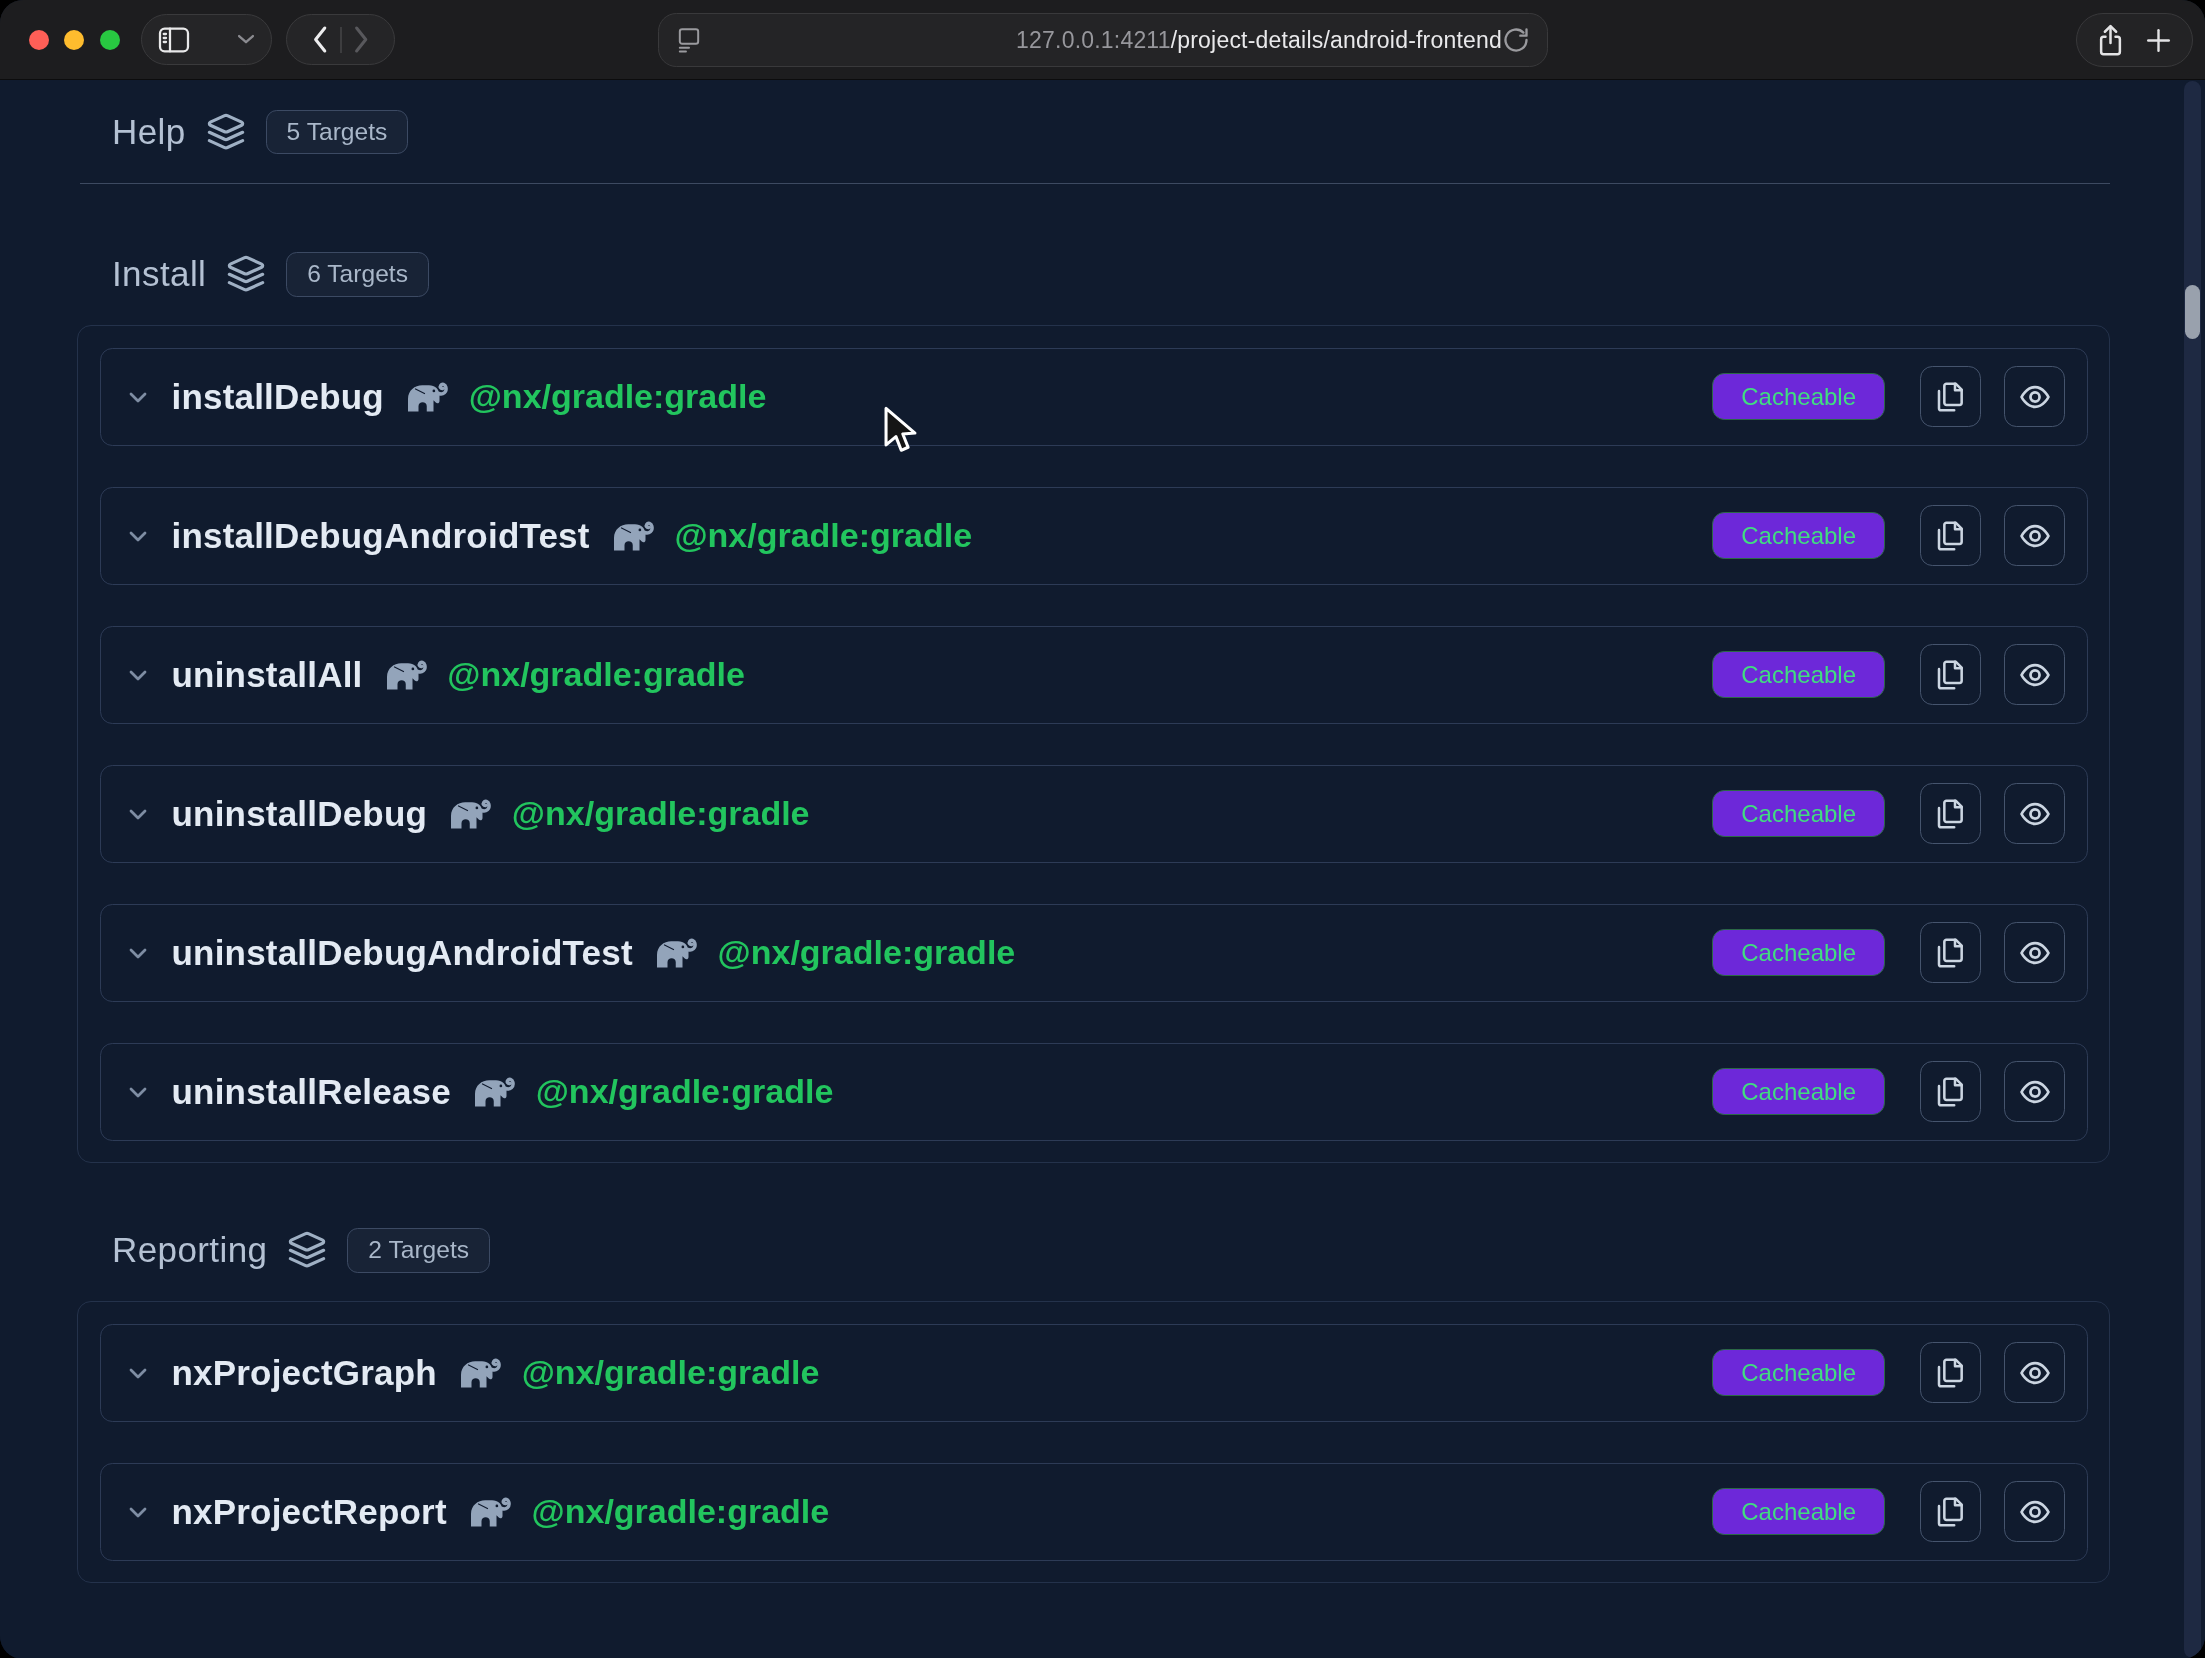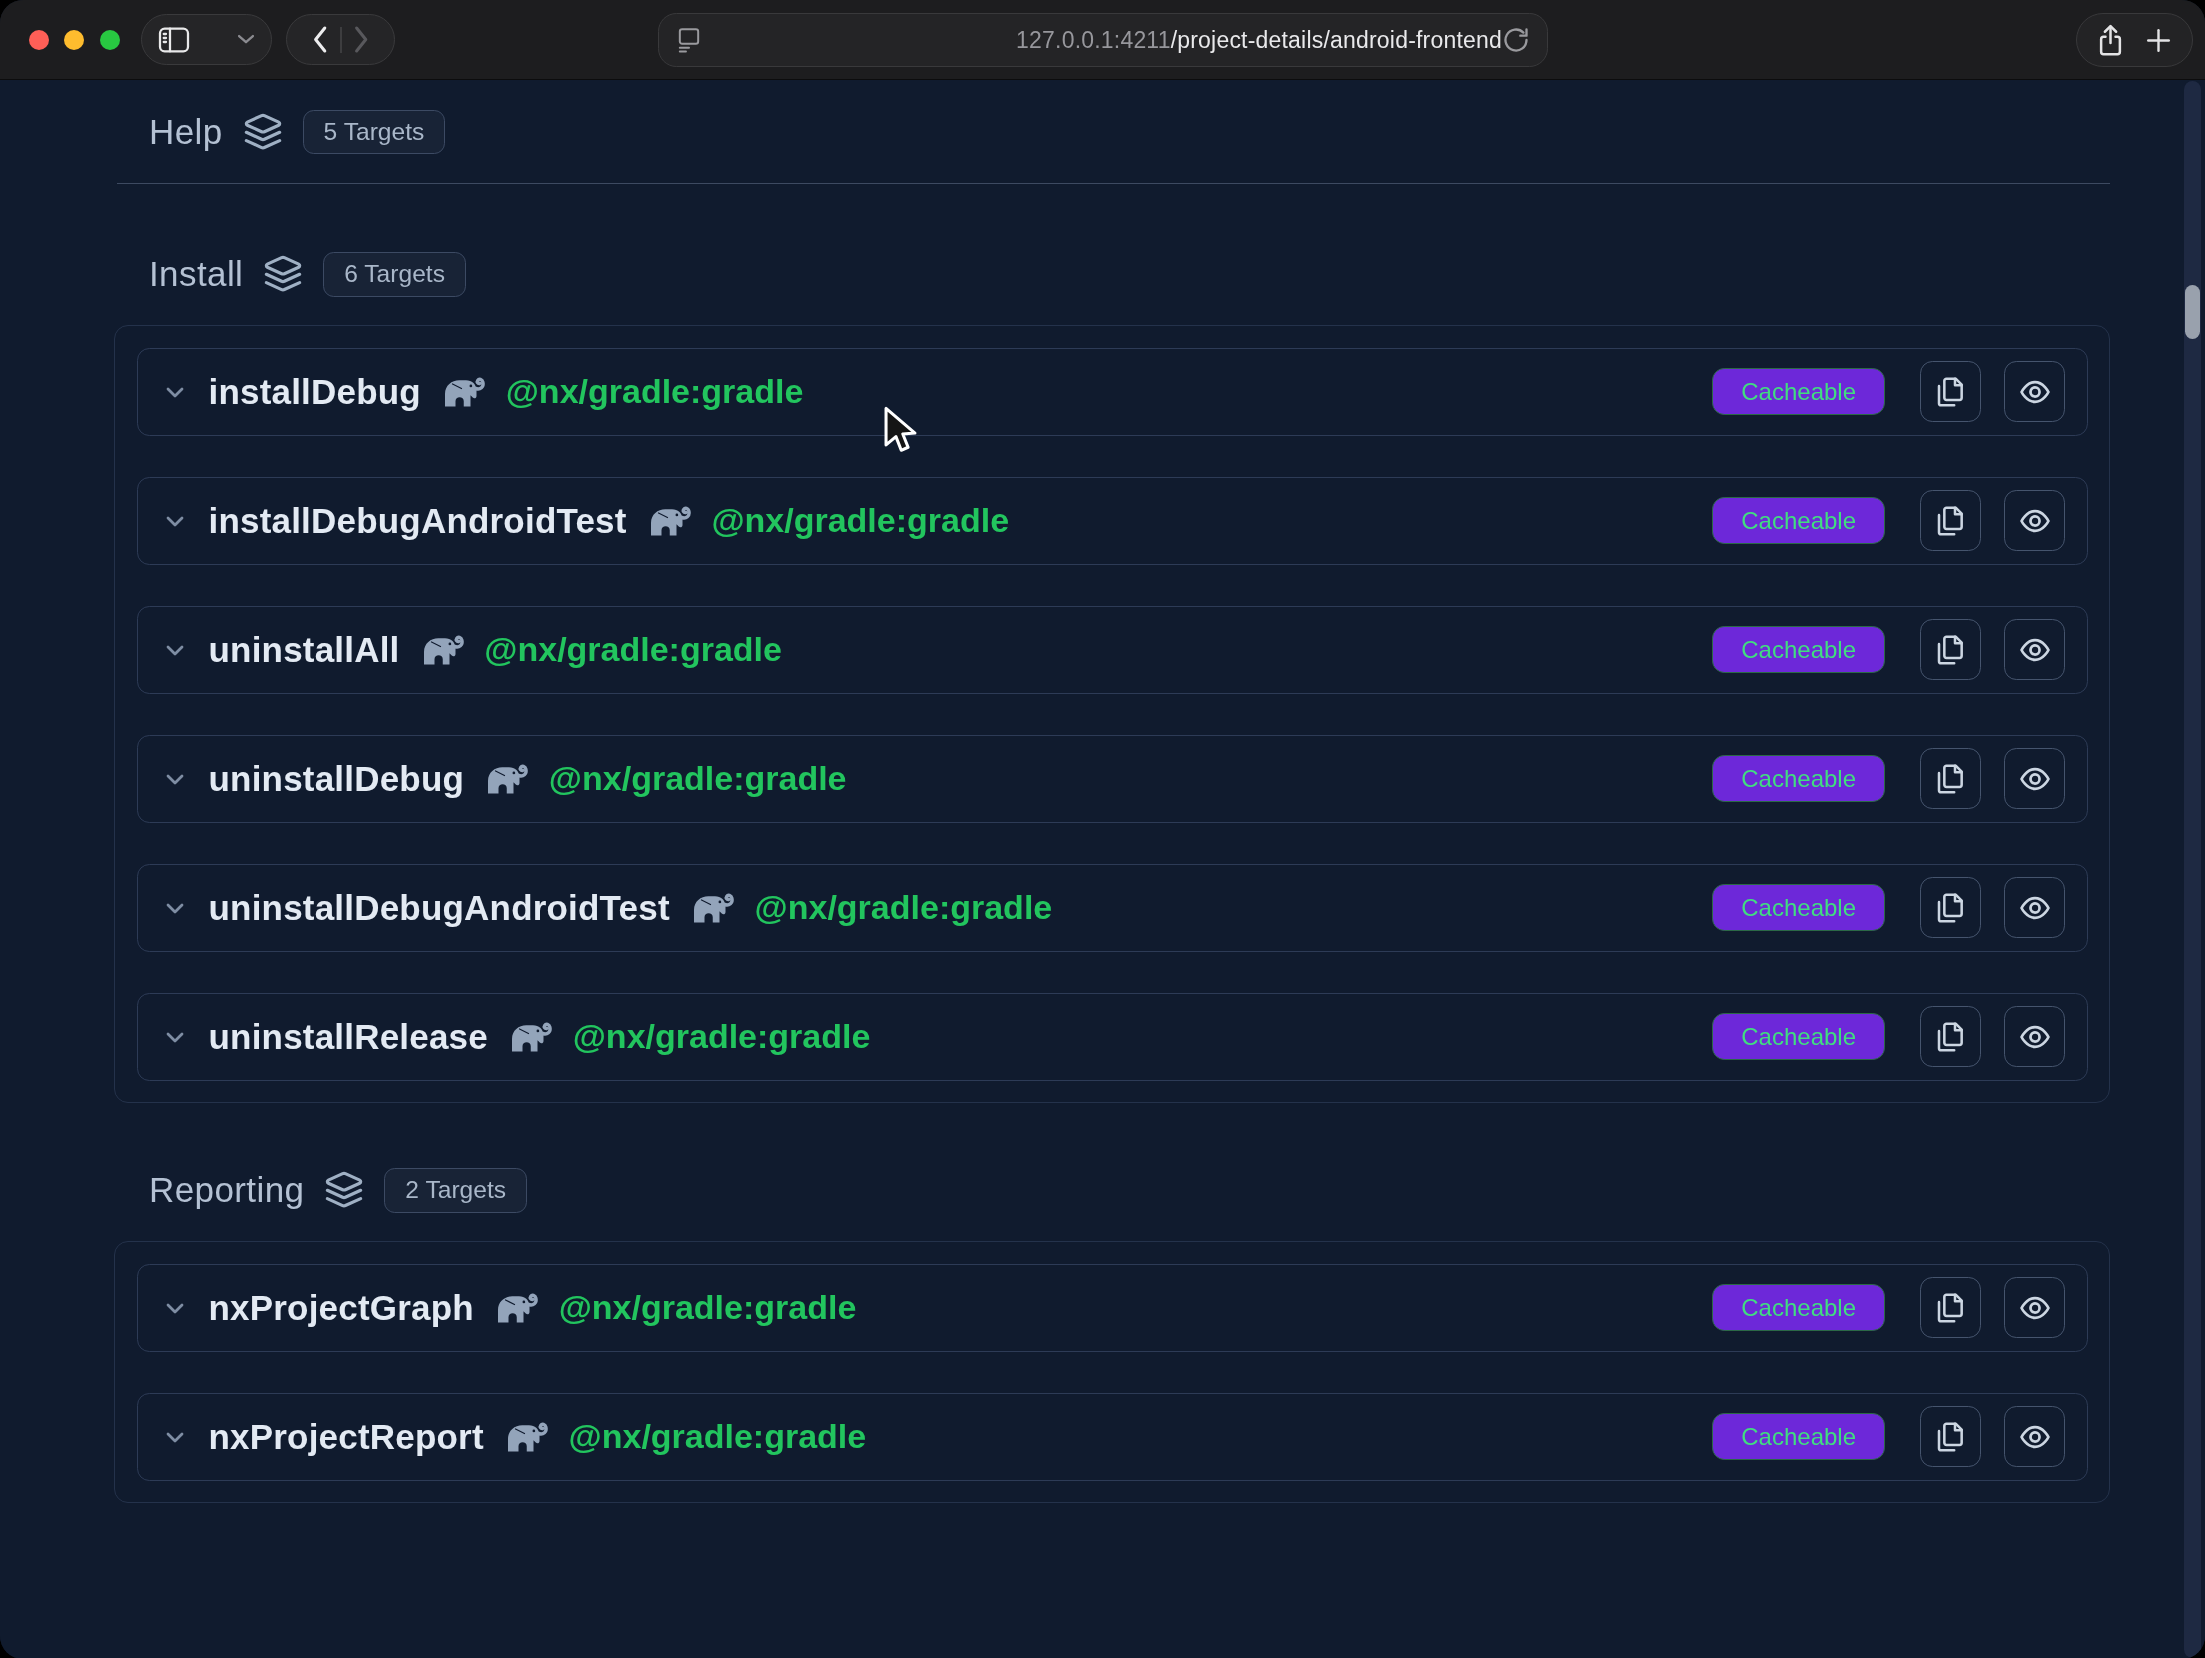--- a/index.html
+++ b/index.html
@@ -16,30 +16,30 @@
   .nav-btn { background:none; border:none; display:flex; align-items:center; justify-content:center; width:40px; height:48px; }
   .vdiv { width:1.5px; height:26px; background:#3d3d3f; }
   .addressbar { position:absolute; left:658px; top:13px; width:890px; height:54px; border-radius:18.4px; background:#242426; border:1.5px solid #39393b; display:flex; align-items:center; padding:0 17px; }
   .url { flex:1; text-align:right; font-size:23px; letter-spacing:0.2px; white-space:nowrap; }
   .url .host { color:#97979c; }
   .url .path { color:#e9e9eb; font-weight:500; }
   .right-pill { position:absolute; right:12.3px; top:13px; width:117px; height:54px; border-radius:27px; border:1.5px solid #39393b; background:#232325; display:flex; align-items:center; justify-content:space-evenly; }
   .chrome-icon-btn { background:none; border:none; display:flex; align-items:center; justify-content:center; }
 
   
-  .content { position:absolute; top:81px; left:0; right:0; bottom:0; background:#101b2e; overflow:hidden; padding:0 95px 0 114px; }
+  .content { position:absolute; top:81px; left:0; right:0; bottom:0; background:#101b2e; overflow:hidden; padding:0 95px 0 77px; }
   .sec-head { display:flex; align-items:center; gap:20px; margin-left:35px; height:52px; }
   .sec-title { font-size:35px; font-weight:400; color:#b4c1d3; letter-spacing:0.4px; }
   .count-badge { font-size:24.6px; color:#a9b7c9; border:1.5px solid #3c4a63; background:rgba(148,163,184,0.06); border-radius:10.7px; padding:9.2px 20px; line-height:1; }
   .divider { height:1.5px; background:#3d4a61; margin-top:24.6px; margin-left:3.1px; }
   .head-help { margin-top:25px; }
   .head-install { margin-top:64px; }
   .head-reporting { margin-top:61px; }
   .targets-box { margin-top:25px; border:1.5px solid #24324b; border-radius:14px; padding:21.5px; display:flex; flex-direction:column; gap:41px; }
-  .target-row { height:88px; border:1.5px solid #2d3b56; border-radius:12.3px; display:flex; align-items:center; padding:0 21.5px 0 23px; background:#101b2e; cursor:default; }
+  .target-row { height:98px; border:1.5px solid #2d3b56; border-radius:12.3px; display:flex; align-items:center; padding:0 21.5px 0 23px; background:#101b2e; cursor:default; }
   .chev { flex:0 0 auto; margin-right:20px; }
   .t-name { font-size:35px; font-weight:600; color:#e3eaf3; letter-spacing:0.2px; }
   .elephant { margin:0 18.4px 0 18.4px; flex:0 0 auto; }
   .t-exec { font-size:34px; font-weight:700; color:#22c55e; }
   .flex-sp { flex:1; }
   .cache-badge { font-size:24px; font-weight:500; color:#41dd80; background:#6d28d9; border:1.5px solid #2b6946; border-radius:12.3px; padding:10.7px 28px; line-height:1; }
   .icon-btn { width:61px; height:61px; border-radius:12.3px; border:1.5px solid #45546d; background:transparent; display:flex; align-items:center; justify-content:center; }
   .icon-btn.copy { margin-left:35px; }
   .icon-btn.eye { margin-left:23px; }
 

